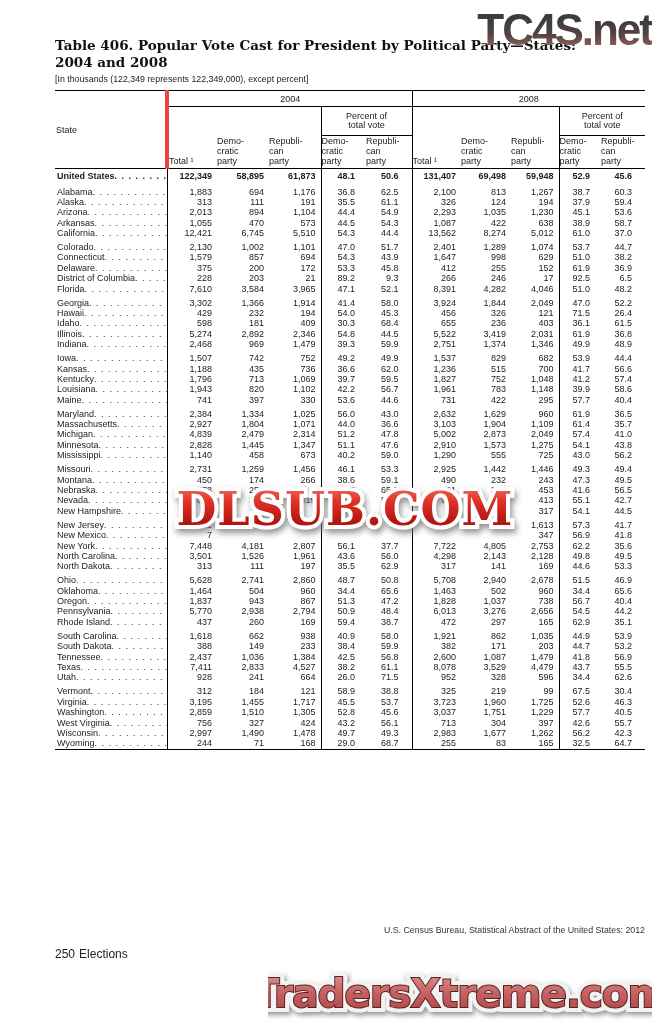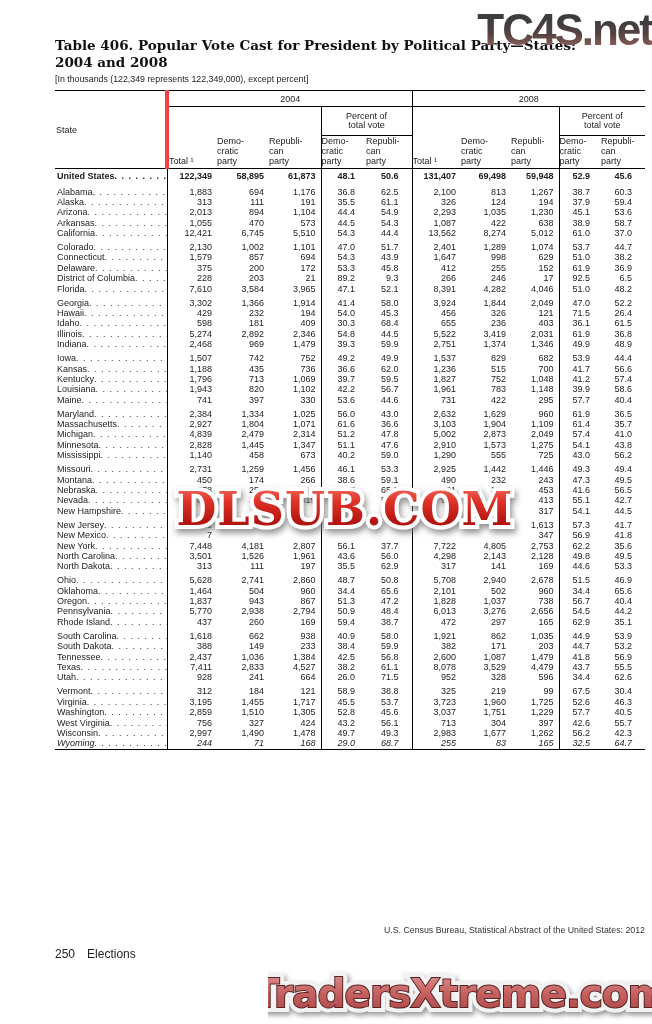--- a/index.html
+++ b/index.html
@@ -39,36 +39,36 @@
   
   td.c0{border-right:1px solid #000;text-align:left;padding:0 0 0 2px;overflow:hidden;}
   td.c3,td.c5,td.c8{border-right:1px solid #000;}
   tbody td{height:10.4px;line-height:10.4px;padding:0;text-align:right;
            white-space:nowrap;overflow:hidden;}
   tbody td.c1,tbody td.c2,tbody td.c3,tbody td.c6,tbody td.c7,tbody td.c8{padding-right:5px;}
   tbody td.c4,tbody td.c9{padding-right:11px;}
   tbody td.c5,tbody td.c10{padding-right:13px;}
   tr.us td{font-weight:bold;height:14px;line-height:14px;}
   tr.spacer td{height:3.5px;line-height:3.5px;font-size:1px;}
-  tbody tr:last-child td{border-bottom:1.3px solid #000;font-style:italic;}
+  tbody tr:last-child td{border-bottom:1.3px solid #000;}
 
   .srow{display:flex;align-items:baseline;width:100%;}
   .srow .nm{white-space:nowrap;}
   .srow .dots{flex:1;overflow:hidden;white-space:nowrap;color:#1c1c1c;letter-spacing:1px;}
 
   
   .notes{position:absolute;left:55px;top:742px;width:560px;font-size:8.8px;line-height:11px;color:#222;}
   .fn{padding-left:18px;}
   .src{margin-top:0;}
   .src .ind{padding-left:18px;}
   .src i{font-style:italic;}
 
   
   .pagefoot{position:absolute;left:55px;top:947px;font-size:12px;color:#222;}
-  .pagefoot .sec{margin-left:12px;}
+  .pagefoot .sec{margin-left:4px;}
   .credit{position:absolute;right:7px;top:925px;font-size:8.8px;color:#333;}
 
   
   .wm{position:absolute;pointer-events:none;}
   #wm-top{right:-2px;top:0;}
   #wm-mid{left:145px;top:462px;}
   #wm-bot{left:268px;top:964px;}
 </style>
 </head>
 <body>
@@ -604,21 +604,21 @@
           <tr>
             <td class="c0">
               <div class="srow">
                 <span class="nm">Massachusetts</span>
                 <span class="dots"> . . . . . . . . . . . . . . . . . . . . . . . .</span>
               </div>
             </td>
             <td class="c1">2,927</td>
             <td class="c2">1,804</td>
             <td class="c3">1,071</td>
-            <td class="c4">61.6</td>
+            <td class="c4">44.0</td>
             <td class="c5">36.6</td>
             <td class="c6">3,103</td>
             <td class="c7">1,904</td>
             <td class="c8">1,109</td>
             <td class="c9">61.4</td>
             <td class="c10">35.7</td>
           </tr>
           <tr>
             <td class="c0">
               <div class="srow">
@@ -915,21 +915,21 @@
               <div class="srow">
                 <span class="nm">Oklahoma</span>
                 <span class="dots"> . . . . . . . . . . . . . . . . . . . . . . . .</span>
               </div>
             </td>
             <td class="c1">1,464</td>
             <td class="c2">504</td>
             <td class="c3">960</td>
             <td class="c4">34.4</td>
             <td class="c5">65.6</td>
-            <td class="c6">2,101</td>
+            <td class="c6">1,463</td>
             <td class="c7">502</td>
             <td class="c8">960</td>
             <td class="c9">34.4</td>
             <td class="c10">65.6</td>
           </tr>
           <tr>
             <td class="c0">
               <div class="srow">
                 <span class="nm">Oregon</span>
                 <span class="dots"> . . . . . . . . . . . . . . . . . . . . . . . .</span>

